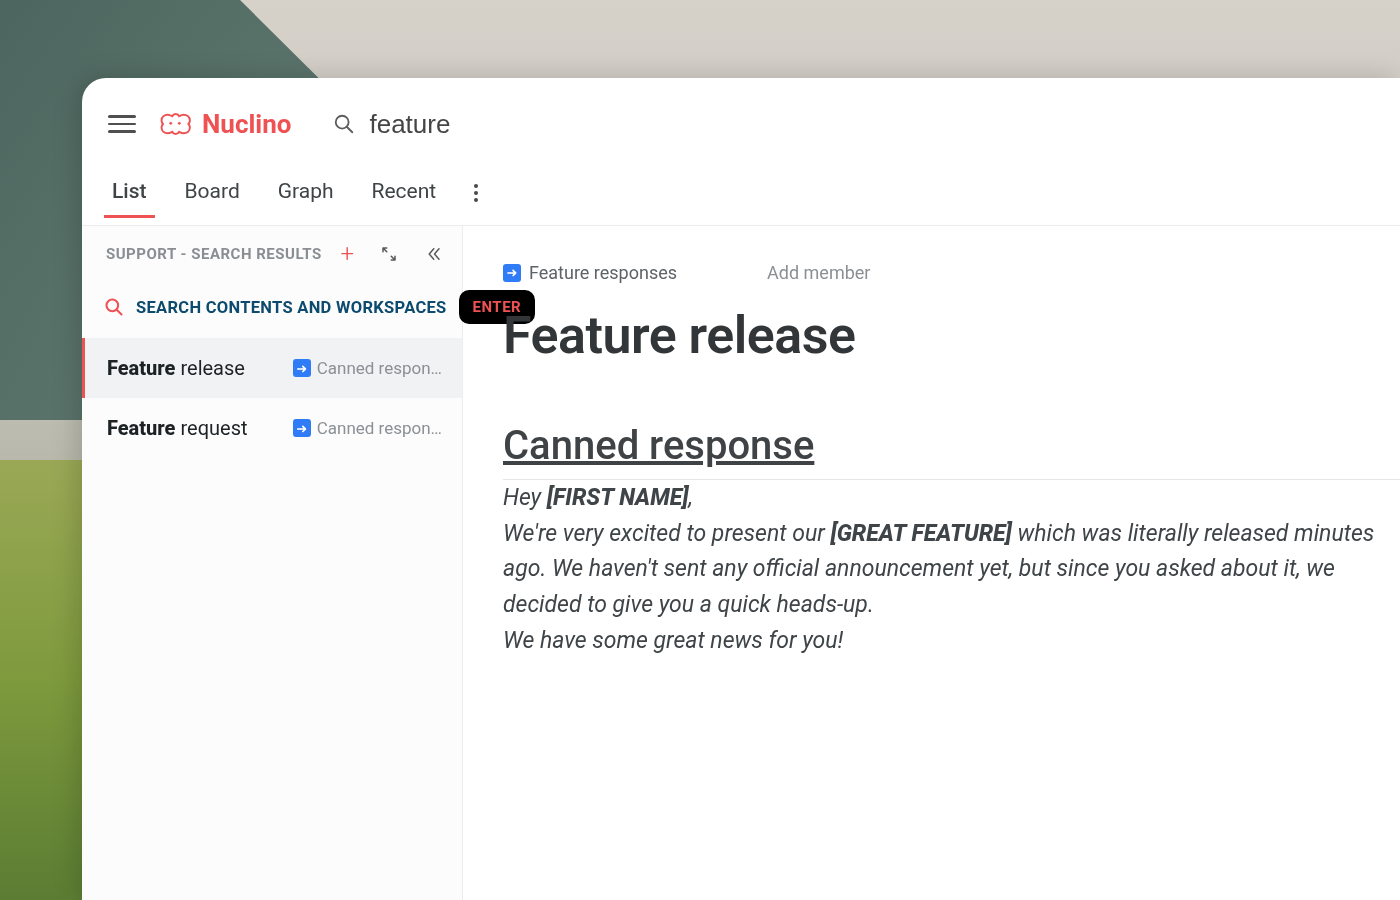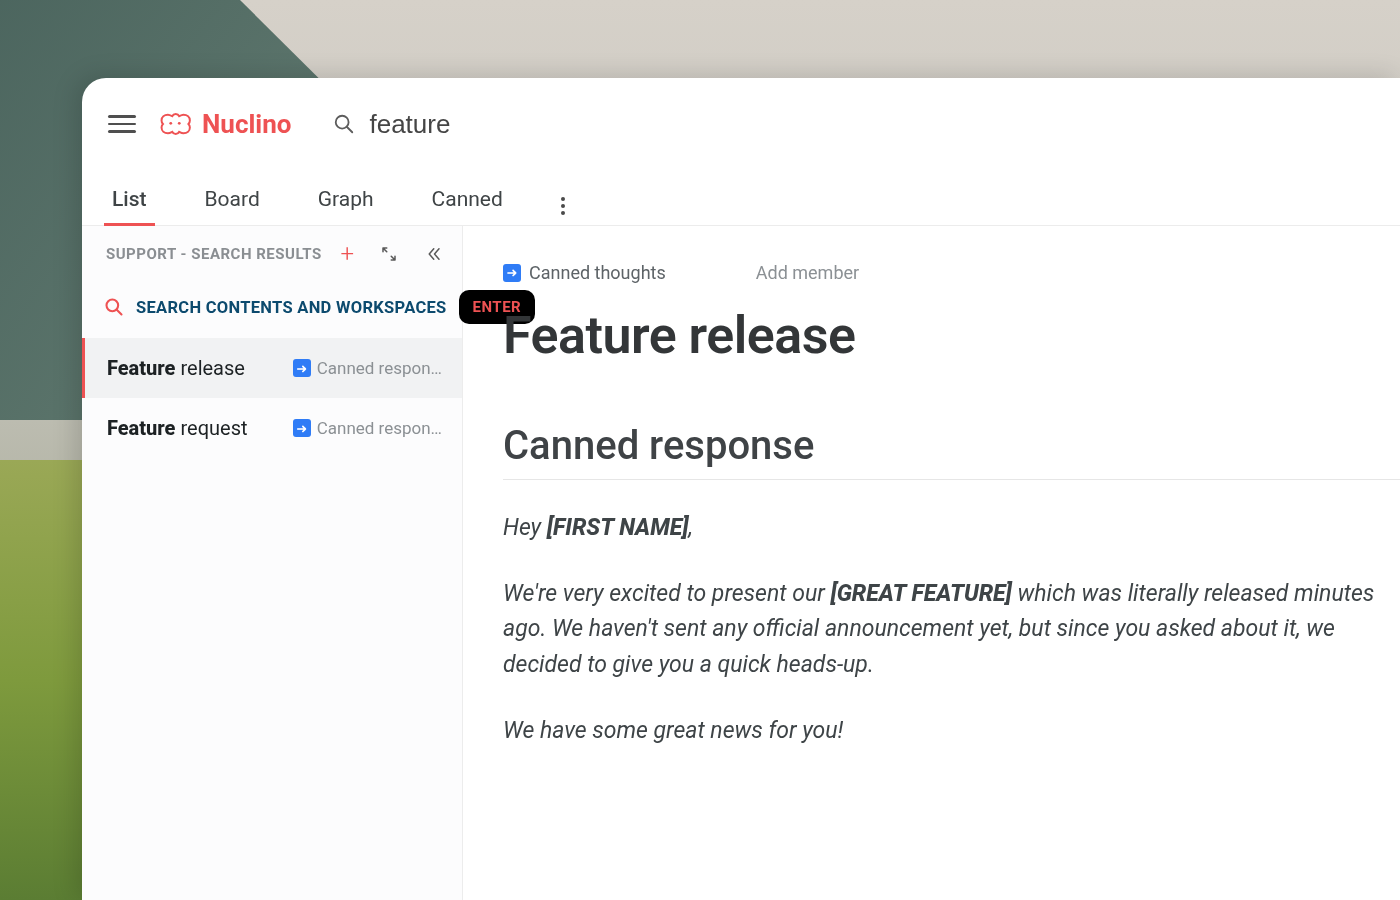--- a/index.html
+++ b/index.html
@@ -59,21 +59,21 @@
   .brain-icon { width:34px; height:26px; }
   .search-group { display:flex; align-items:center; gap:14px; margin-left: 20px; }
   .search-icon-top { width:22px; height:22px; color:#5d5d5d; }
   .search-input {
     border:none; outline:none; font-size:26px; color:#454545; width:400px;
     background:transparent;
   }
 
   
   .tabs {
-    display:flex; align-items:flex-end; gap:58px;
+    display:flex; align-items:center; gap:38px;
     padding: 0 30px;
     border-bottom: 1px solid #ececec;
     height: 56px;
   }
   .tab { font-size:21px; color:#3f4446; cursor:pointer; padding-bottom: 14px; position:relative; }
   .tab.active { font-weight:500; }
   .tab.active::after {
     content:""; position:absolute; left:-8px; right:-8px; bottom:-1px;
     height:3px; background:#ee5253;
   }
@@ -113,22 +113,22 @@
   .result-title b { font-weight:800; }
   .result-meta { display:flex; align-items:center; gap:6px; color:#8b9094; font-size:17px; max-width:170px; overflow:hidden; white-space:nowrap; }
   .arrow-emoji { width:18px; height:18px; background:#2f7cf6; border-radius:3px; display:inline-flex; align-items:center; justify-content:center; color:#fff; font-size:13px; flex-shrink:0; }
 
   
   .content { flex:1; padding: 36px 0 0 40px; overflow:hidden; color:#2c2f31; }
   .breadcrumb-row { display:flex; align-items:center; gap: 90px; font-size:18px; }
   .crumb { display:flex; align-items:center; gap:8px; color:#5d6367; cursor:pointer; }
   .add-member { color:#8b9094; cursor:pointer; }
   .page-title { font-size:52px; font-weight:600; color:#333638; margin-top:22px; letter-spacing:-0.5px; }
-  .section-title { font-size:40px; font-weight:500; color:#3f4346; margin-top:56px; padding-bottom:10px; border-bottom:1px solid #e6e6e6; }
-  .para { font-size:23px; font-style:italic; color:#3e4447; margin-top:30px; line-height:1.55; }
+  .section-title { font-size:40px; font-weight:500; color:#3f4346; margin-top:56px; padding-bottom:10px; border-bottom:1px solid #e6e6e6;text-decoration:underline; }
+  .para { font-size:23px; font-style:italic; color:#3e4447; line-height:1.55; }
   .para b { font-weight:800; }
 </style>
 </head>
 <body>
 
 <div class="sky"></div>
 <div class="grass"></div>
 <div class="mountain"></div>
 
 <div class="app">
@@ -153,21 +153,21 @@
         <line x1="15" y1="15" x2="21" y2="21" stroke="currentColor" stroke-width="2" stroke-linecap="round"></line>
       </svg>
       <input class="search-input" value="feature" style="">
     </div>
   </div>
 
   <div class="tabs">
     <div class="tab active">List</div>
     <div class="tab">Board</div>
     <div class="tab">Graph</div>
-    <div class="tab">Canned</div>
+    <div class="tab">Recent</div>
     <div class="kebab">
         <span></span>
         <span></span>
         <span></span>
       </div>
   </div>
 
   <div class="body">
     <div class="sidebar">
       <div class="side-header">
@@ -210,21 +210,21 @@
           <span class="arrow-emoji">➜</span>
           <span>Canned respon…</span>
         </div>
       </div>
     </div>
 
     <div class="content">
       <div class="breadcrumb-row">
         <div class="crumb">
           <span class="arrow-emoji">➜</span>
-          <span>Canned thoughts</span>
+          <span>Feature responses</span>
         </div>
         <div class="add-member">Add member</div>
       </div>
 
       <h1 class="page-title">Feature release</h1>
       <h2 class="section-title">Canned response</h2>
 
       <p class="para">
         <span>Hey </span><b>[FIRST NAME]</b><span>,</span>
       </p>

